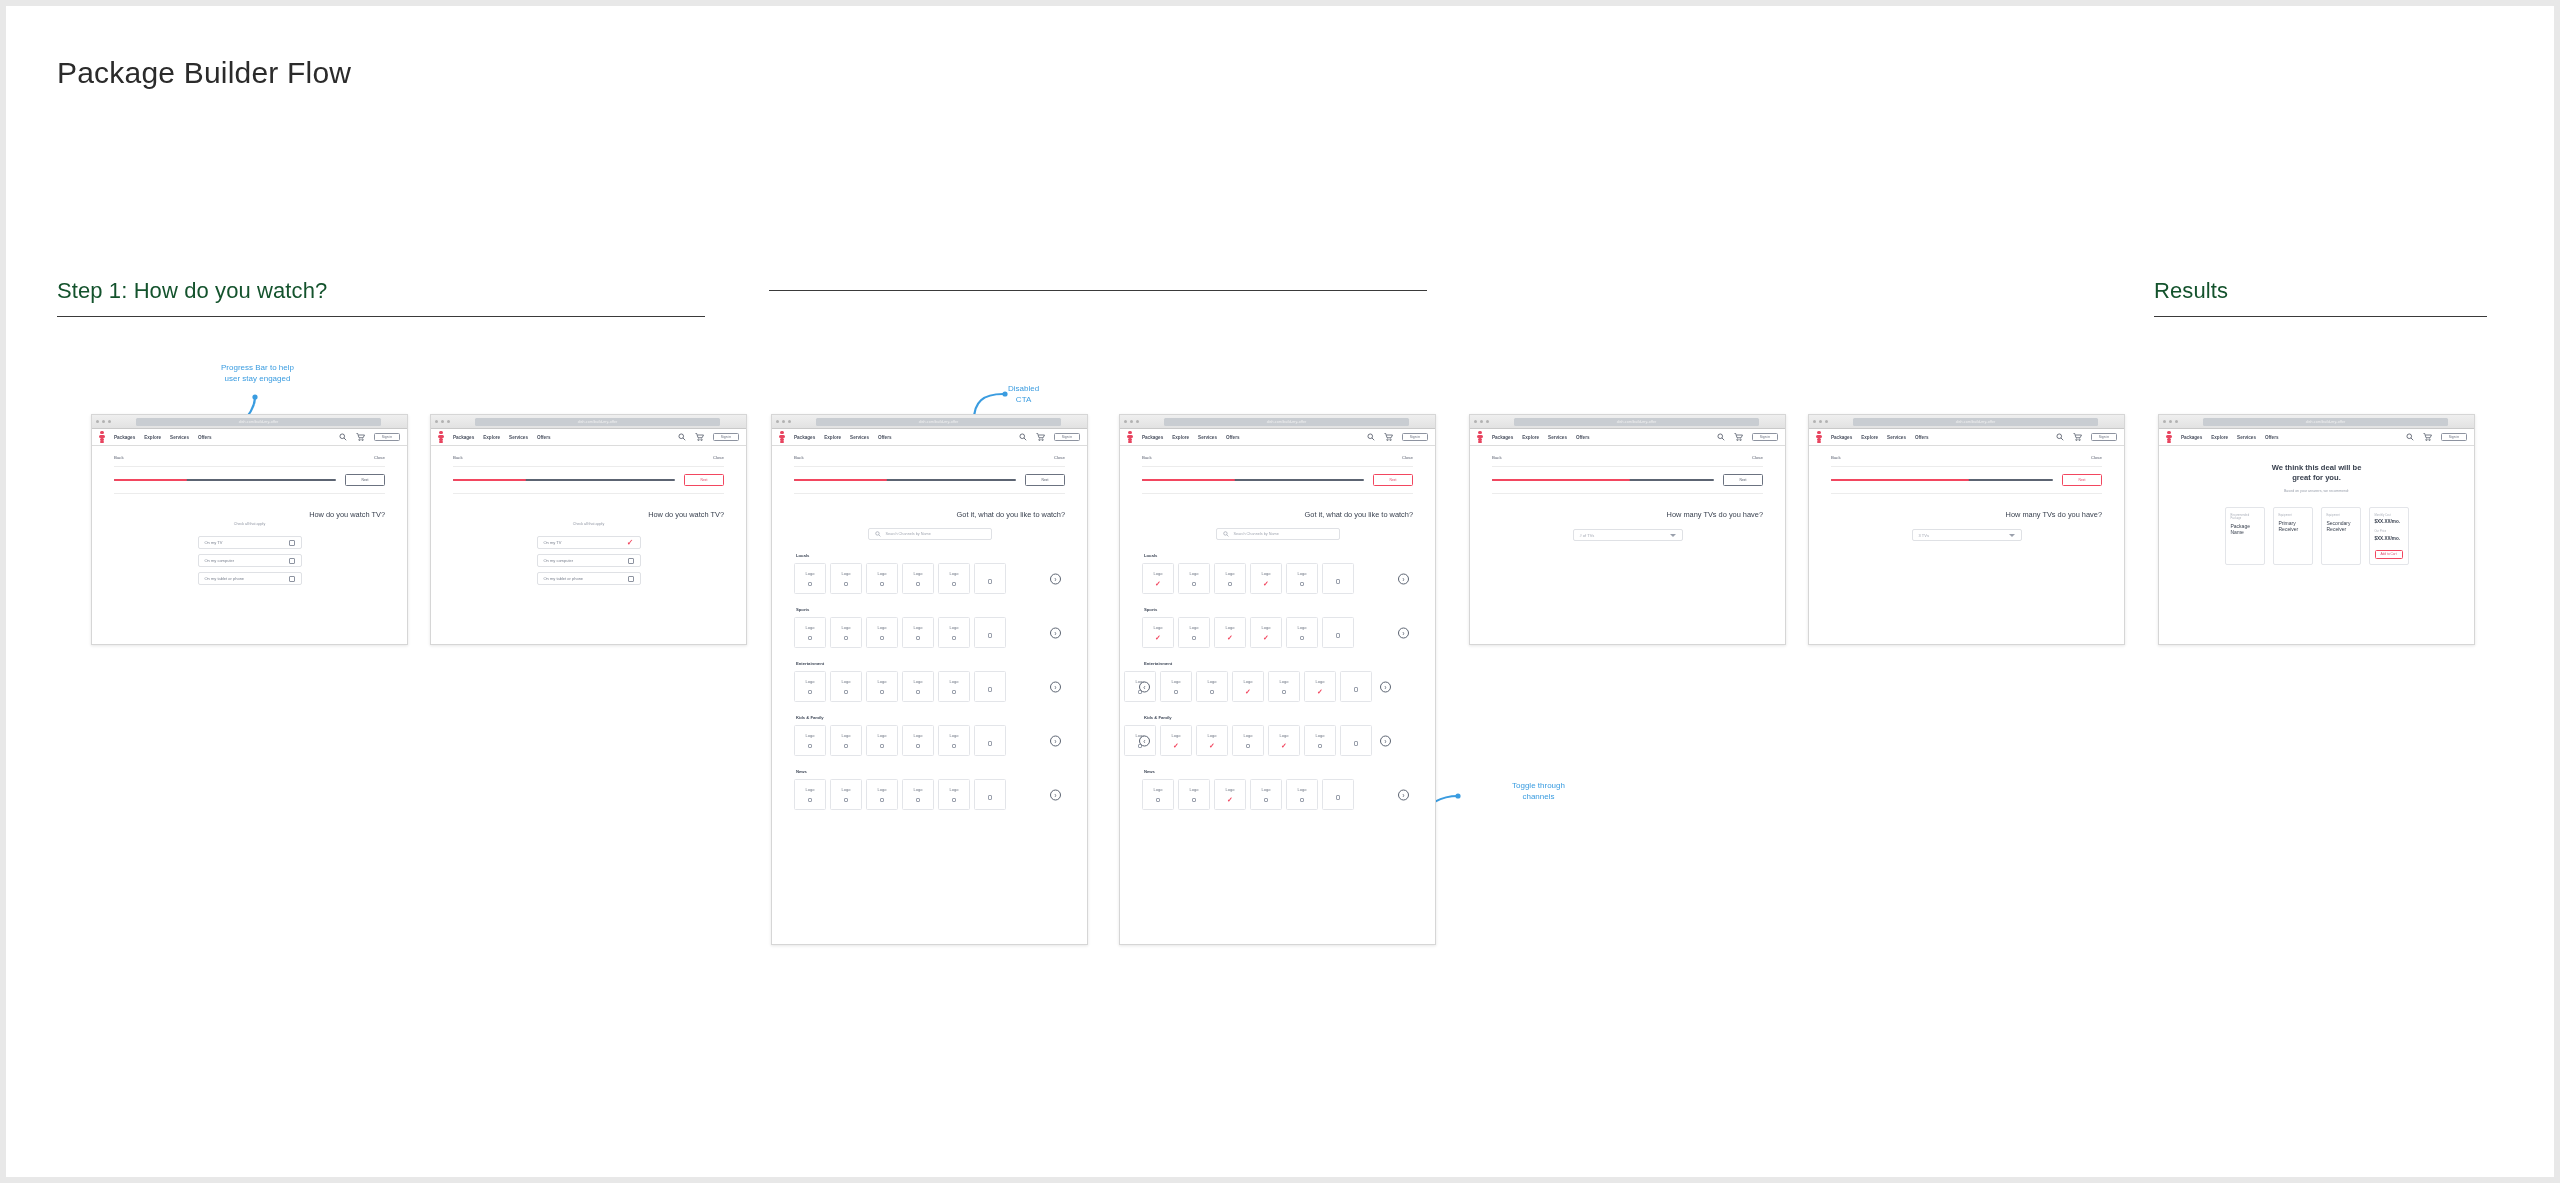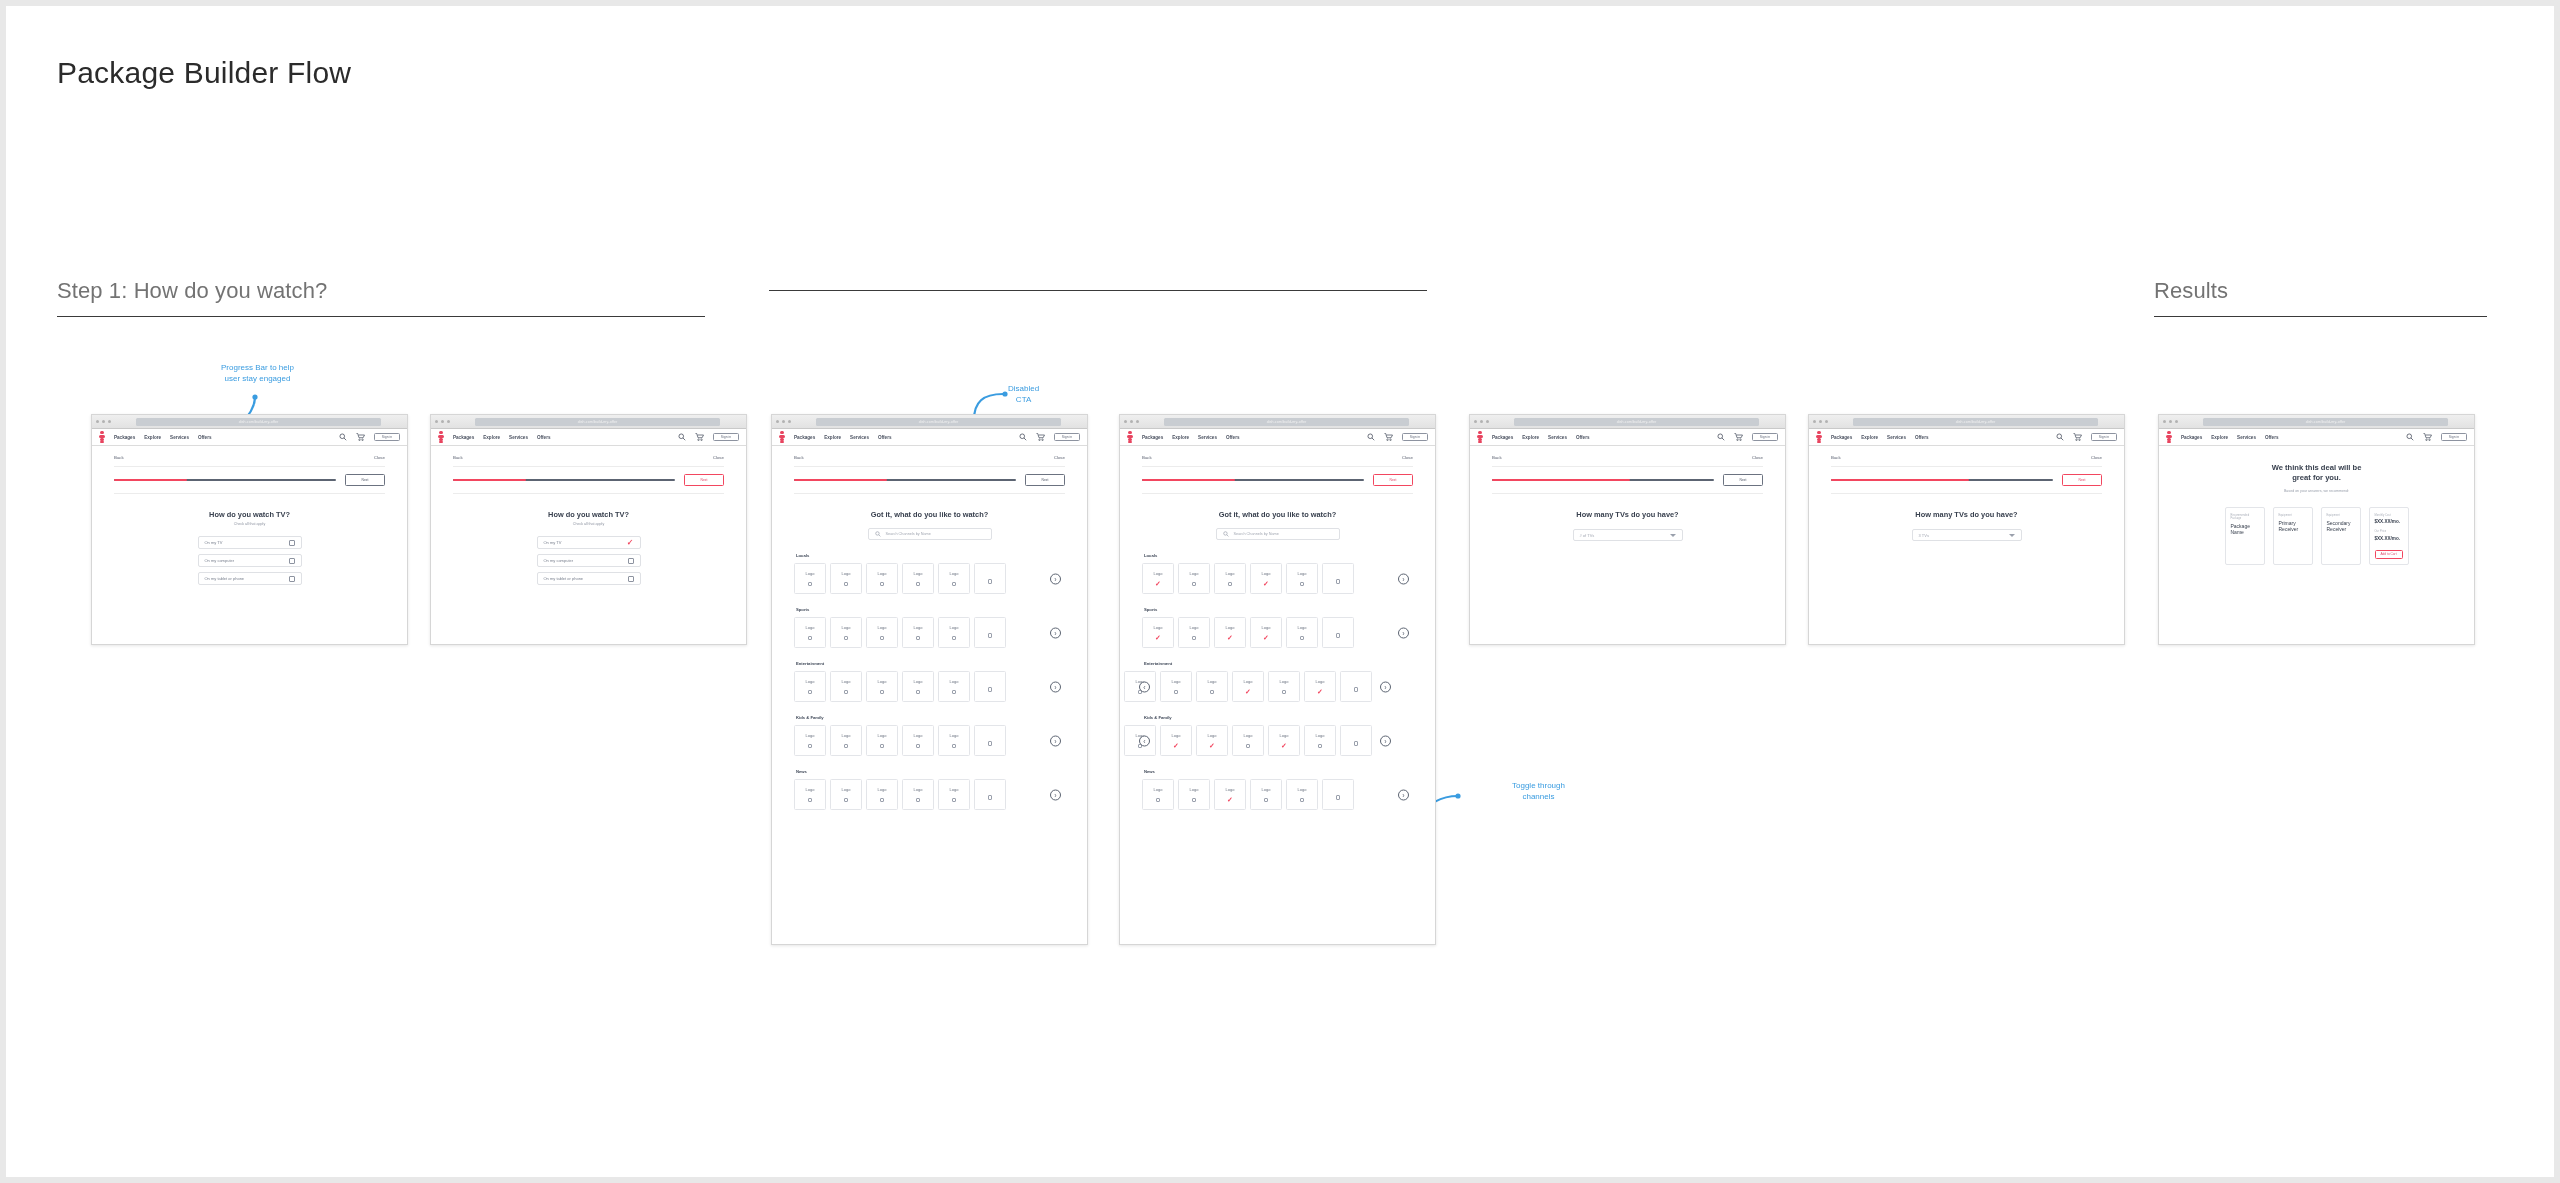--- a/index.html
+++ b/index.html
@@ -23,21 +23,21 @@
   }
   #board { position:absolute; inset:0;border-radius:7px; }
 
   #board-title {
     position:absolute; left:51px; top:50px;
     font-size:30px; font-weight:400; letter-spacing:.2px; color:#2b2b2b;
   }
 
   .step-col { position:absolute; top:272px; }
   .step-head {
-    font-size:22px; font-weight:400; color:#737373; letter-spacing:.1px;
+    font-size:22px; font-weight:400; color:#14532d; letter-spacing:.1px;
     white-space:nowrap;
   }
   .step-rule { margin-top:12px; border-bottom:1.6px solid #3a3a3a; width:100%; }
 
   
   .frame {
     position:absolute;
     background:#ffffff;
     border:1px solid #d6d6d6;
     box-shadow:0 1px 3px rgba(0,0,0,.10);
@@ -80,21 +80,21 @@
     position:relative; height:2.6px; border-radius:2px; background:#5c6472; flex:1;
   }
   .progress > i { position:absolute; left:0; top:0; bottom:0; border-radius:2px; background:#f2465f; display:block; }
   .nextbtn {
     margin-left:9px; width:40px; height:12px; border:1.2px solid #6b7280;
     border-radius:1.5px; display:flex; align-items:center; justify-content:center;
     font-size:3.4px; color:#5a6070; background:#fff; flex:none;
   }
   .nextbtn.hot { border:1.6px solid #f2465f; color:#e05070; }
 
-  .qtitle { text-align:center; font-size:7.4px; font-weight:700; color:#39414f; margin-top:16px; }
+  .qtitle { text-align:right; font-size:7.4px; font-weight:400; color:#39414f; margin-top:16px; }
   .qsub { text-align:center; font-size:3.6px; color:#8d93a0; margin-top:3px; }
 
   .optlist { margin:10px auto 0 auto; width:104px; display:flex; flex-direction:column; gap:5px; }
   .opt {
     height:13px; border:1px solid #dfe1e5; border-radius:2px;
     display:flex; align-items:center; justify-content:space-between;
     padding:0 6px; font-size:4px; color:#7b8290;
   }
   .cbox { width:6px; height:6px; border:1px solid #8d93a0; border-radius:1px; flex:none; }
   .check { color:#f2465f; font-size:8px; line-height:6px; font-weight:700; }

